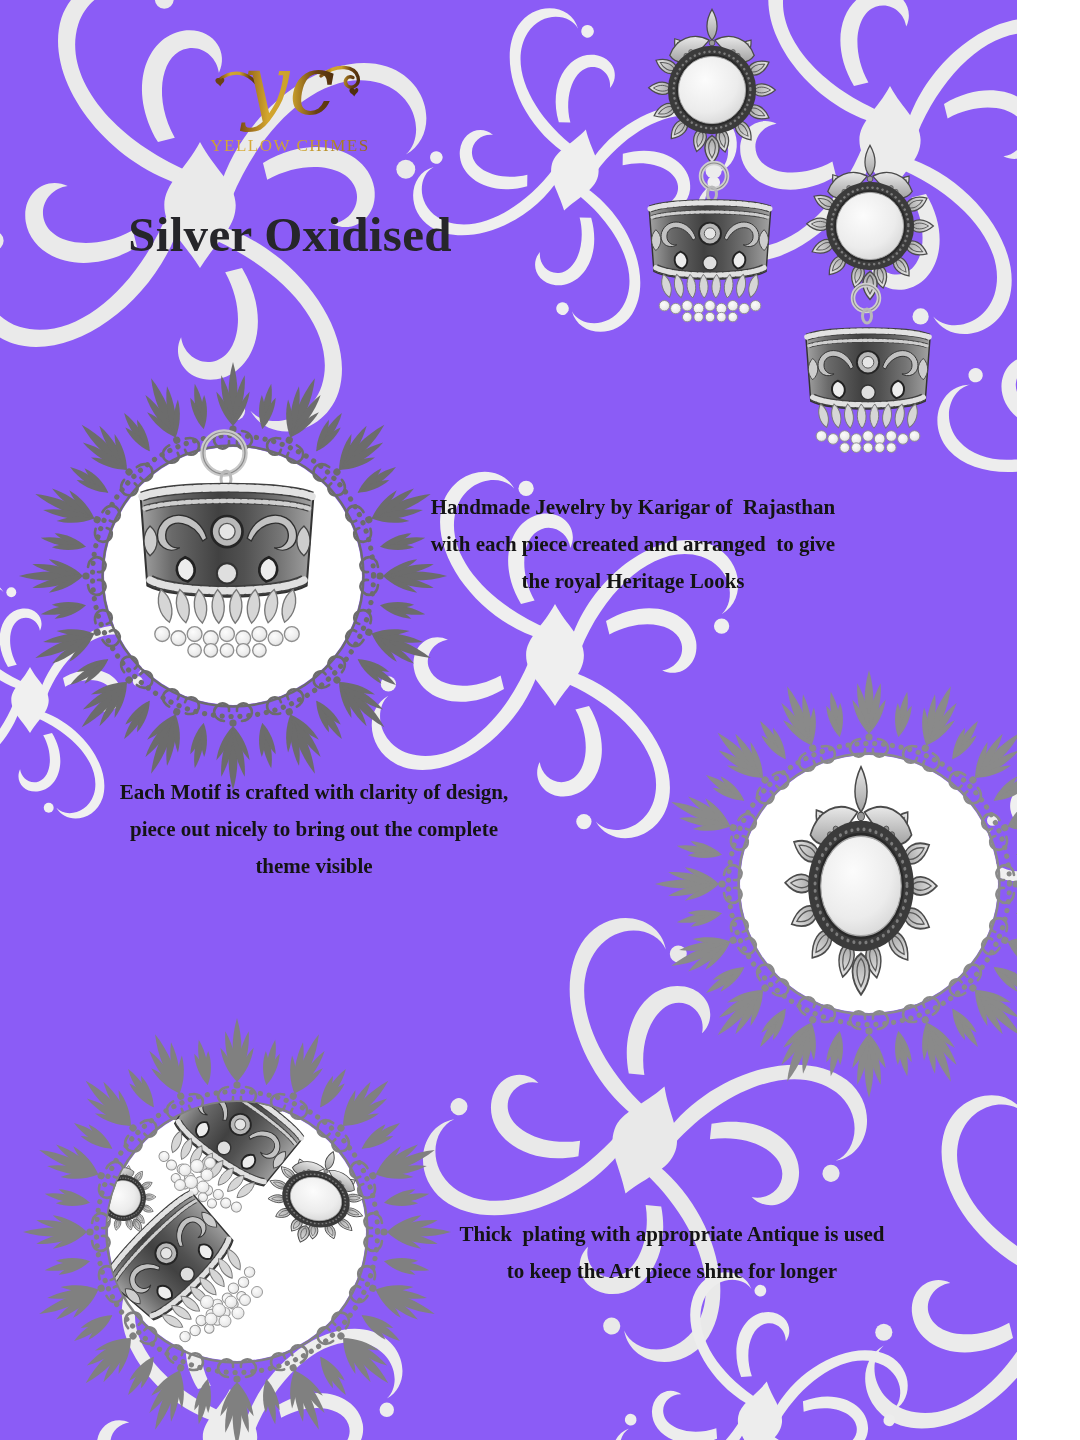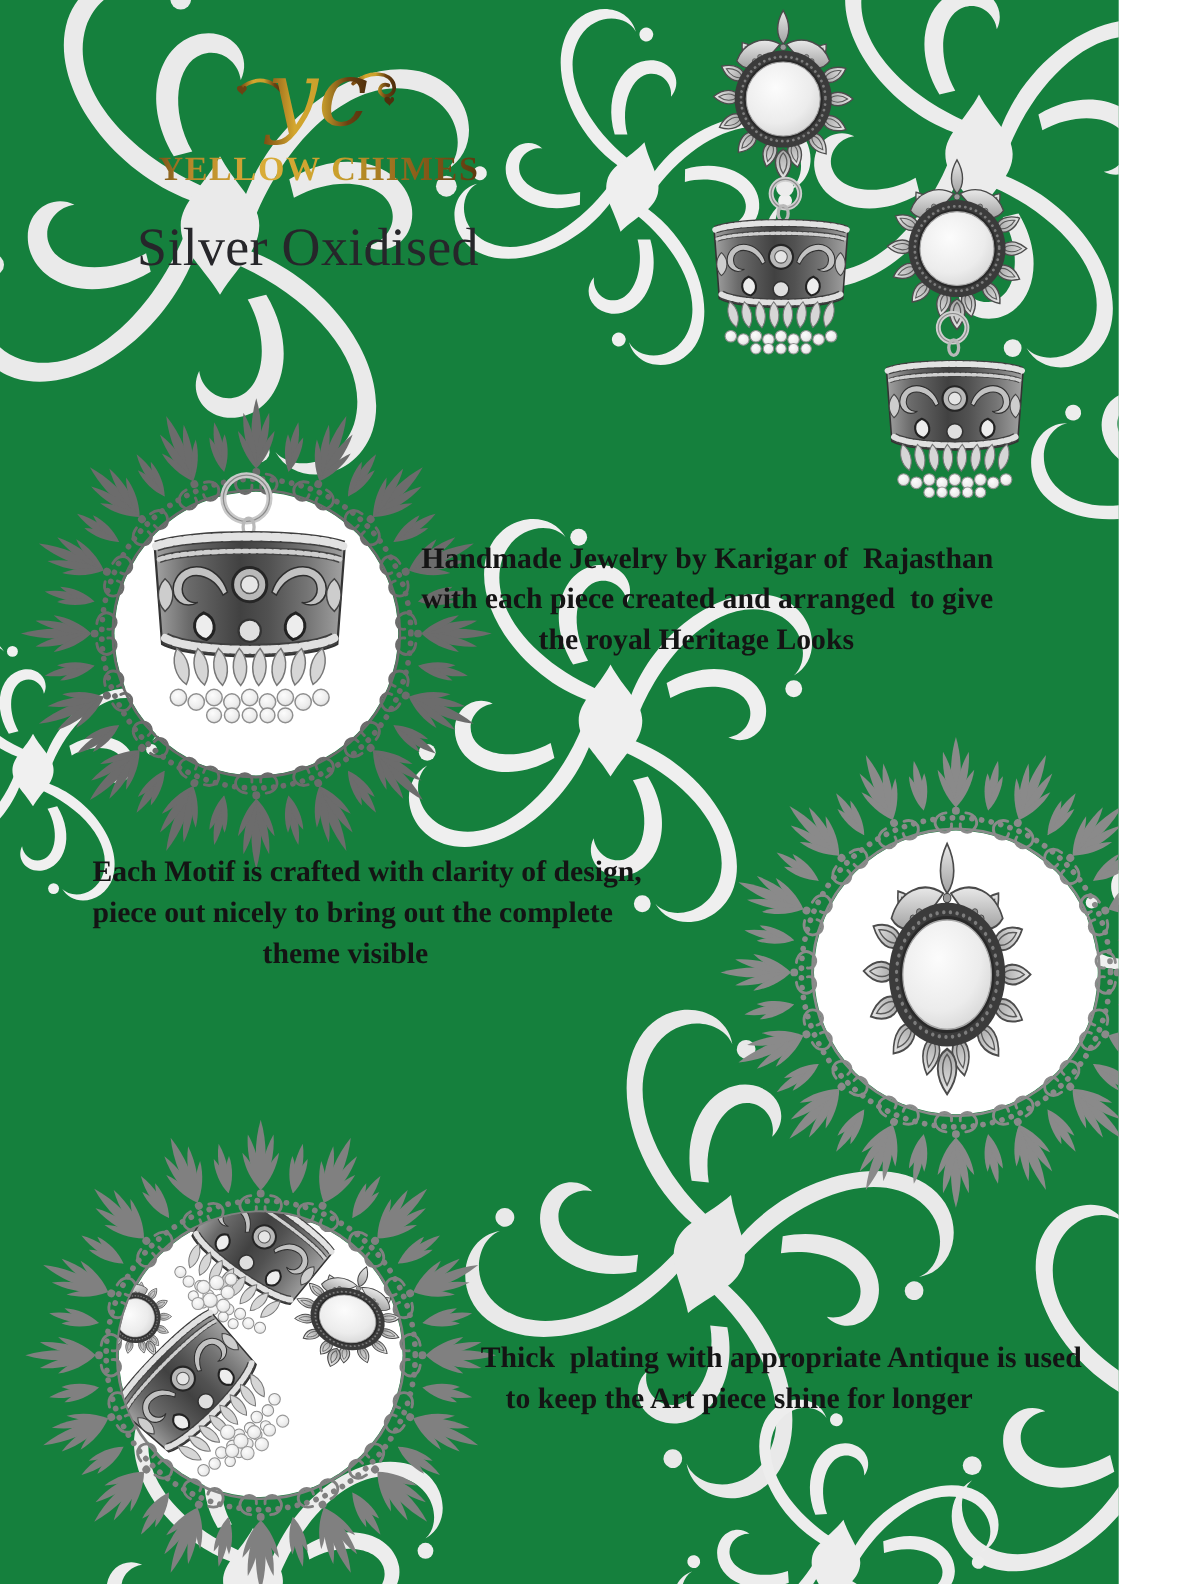--- a/index.html
+++ b/index.html
@@ -1,34 +1,34 @@
 <!DOCTYPE html>
 <html><head>
 <meta charset="utf-8">
 <style>
   html,body{margin:0;padding:0;background:#fff;}
-  .canvas{position:relative;width:1017px;height:1440px;overflow:hidden;background:#15803d;
+  .canvas{position:relative;width:1017px;height:1440px;overflow:hidden;background:#8b5cf6;
           font-family:"Liberation Serif","DejaVu Serif",serif;}
   svg{display:block;}
   .defs{position:absolute;width:0;height:0;overflow:hidden;}
   .bg{position:absolute;left:0;top:0;z-index:0;}
   .brand{position:absolute;left:129px;top:40px;width:322px;text-align:center;z-index:3;}
   .monogram{margin:0 auto;}
-  .wordmark{margin-top:-4px;font-size:31px;letter-spacing:1.5px;font-weight:700;
+  .wordmark{margin-top:-4px;font-size:17px;letter-spacing:1.5px;font-weight:400;
             background:linear-gradient(90deg,#5e3a10 0%,#b8892a 14%,#d9ac38 34%,#caa02c 55%,#8a5d1a 78%,#4e2e0c 100%);
             -webkit-background-clip:text;background-clip:text;color:transparent;}
-  .heading{position:absolute;left:6px;top:192px;width:540px;margin:4px;z-index:3;
-           font-size:49px;line-height:57px;font-weight:400;color:#26262a;text-align:center;letter-spacing:0.3px;}
+  .heading{position:absolute;left:6px;top:192px;width:540px;margin:14px;z-index:3;
+           font-size:49px;line-height:57px;font-weight:700;color:#26262a;text-align:center;letter-spacing:0.3px;}
   .heading span{display:block;white-space:pre;}
   .hero{position:absolute;left:600px;top:0;z-index:2;}
   .mandala{position:absolute;z-index:1;}
   .m1{left:13px;top:356px;color:#6c6c6c;}
   .m2{left:649px;top:664px;color:#8a8a8a;}
   .m3{left:17px;top:1012px;color:#808080;}
-  .feat{position:absolute;margin:0;z-index:3;font-size:27px;line-height:37px;font-weight:600;
+  .feat{position:absolute;margin:0;z-index:3;font-size:21px;line-height:37px;font-weight:600;
         color:#141414;text-align:center;}
   .feat span{display:block;white-space:pre;}
   .f1{left:383px;top:489px;width:500px;}
   .f2{left:84px;top:774px;width:460px;}
   .f3{left:437px;top:1216px;width:470px;text-align:center;}
 </style>
 </head>
 <body>
 
 <div class="canvas">

